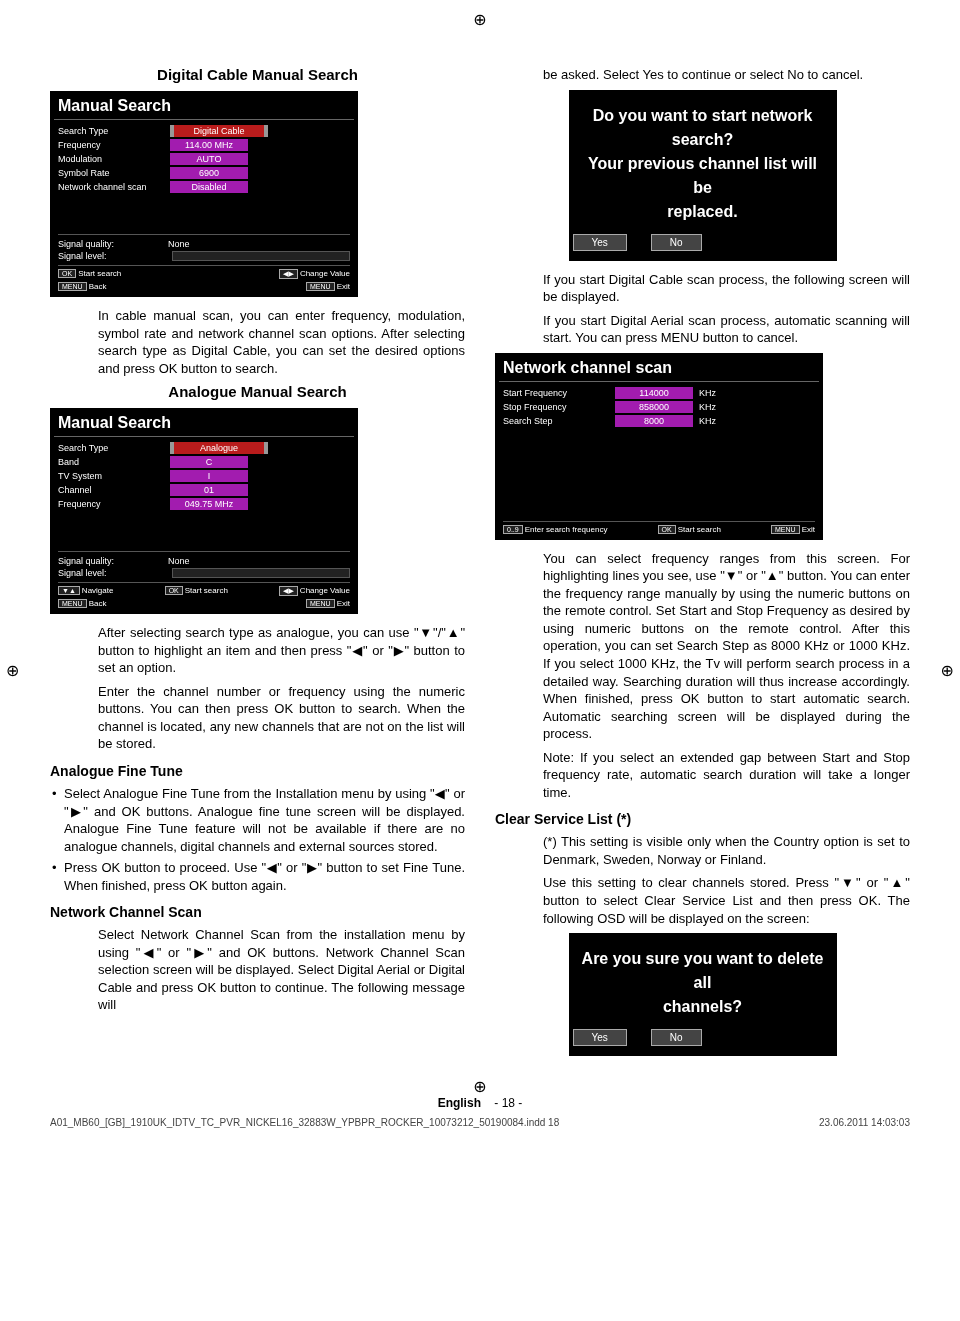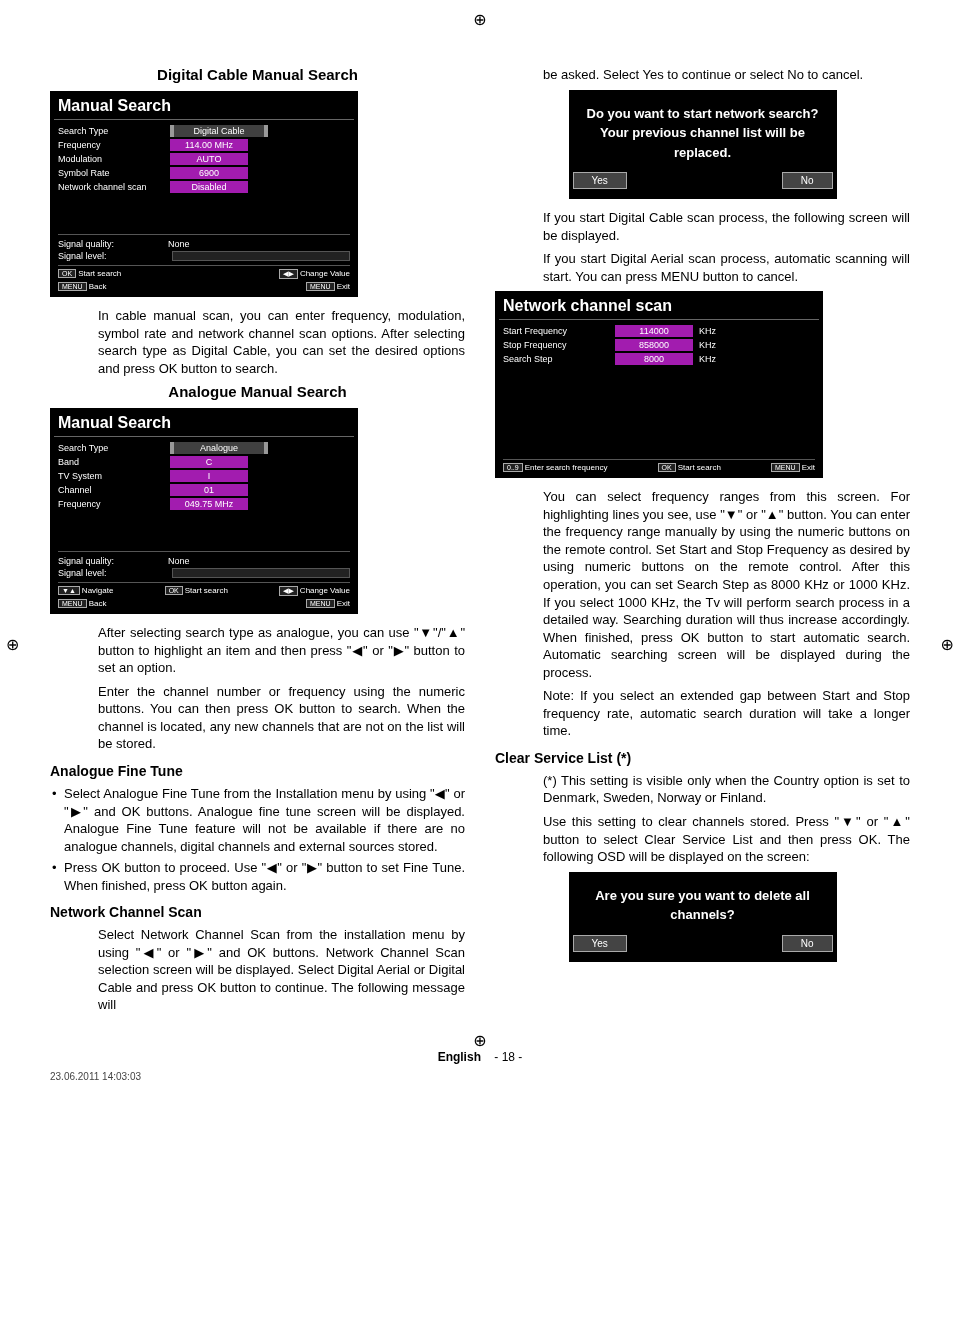--- a/index.html
+++ b/index.html
@@ -88,21 +88,21 @@
     background: #a21caf;
     padding: 1px 4px;
     margin-left: 2px;
     display: inline-block;
     min-width: 70px;
     text-align: center;
   }
   .osd-val.sel {
     border-left: 4px solid #999;
     border-right: 4px solid #999;
-    background: #404040;
+    background: #b91c1c;
     padding: 1px 10px;
   }
   .osd-unit { margin-left: 6px; }
   .osd-gap { height: 40px; }
   .osd-sig { border-top: 1px solid #555; padding-top: 3px; }
   .osd-bar {
     flex: 1;
     height: 8px;
     background: #222;
     border: 1px solid #555;
@@ -123,26 +123,26 @@
     border: 1px solid #aaa;
     padding: 0 3px;
     margin-right: 2px;
     font-size: 7px;
     background: #222;
   }
   .osd-dialog {
     text-align: center;
     padding: 10px 8px 4px 8px;
     font-weight: bold;
-    font-size: 13px;
+    font-size: 16px;
     line-height: 1.5;
   }
   .osd-btns {
     display: flex;
-    justify-content: space-between;
+    justify-content: flex-start;
     gap: 24px;
     padding: 6px 0 6px 0;
   }
   .osd-btn {
     background: #444;
     border: 1px solid #aaa;
     padding: 2px 18px;
     font-size: 10px;
   }
   .footer {
@@ -351,15 +351,16 @@
 
   <div class="footer">
     <b>English</b>
     &nbsp;&nbsp;
     <span>-</span>
     <span>18</span>
     <span>-</span>
   </div>
 
   <div class="meta">
+    <span>A01_MB60_[GB]_1910UK_IDTV_TC_PVR_NICKEL16_32883W_YPBPR_ROCKER_10073212_50190084.indd   18</span>
     <span>23.06.2011   14:03:03</span>
   </div>
 </div>
 
 </body></html>

